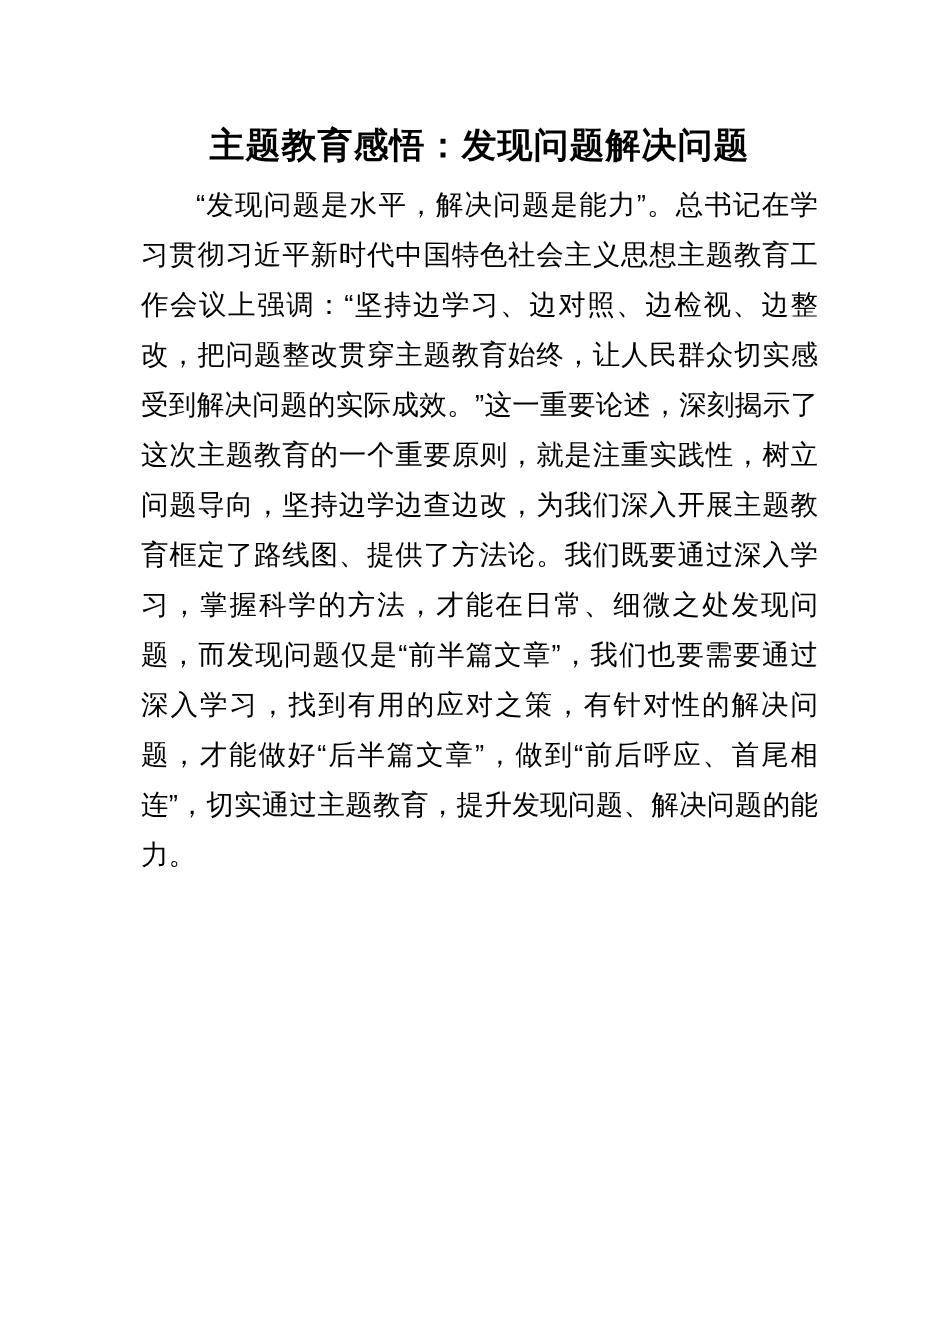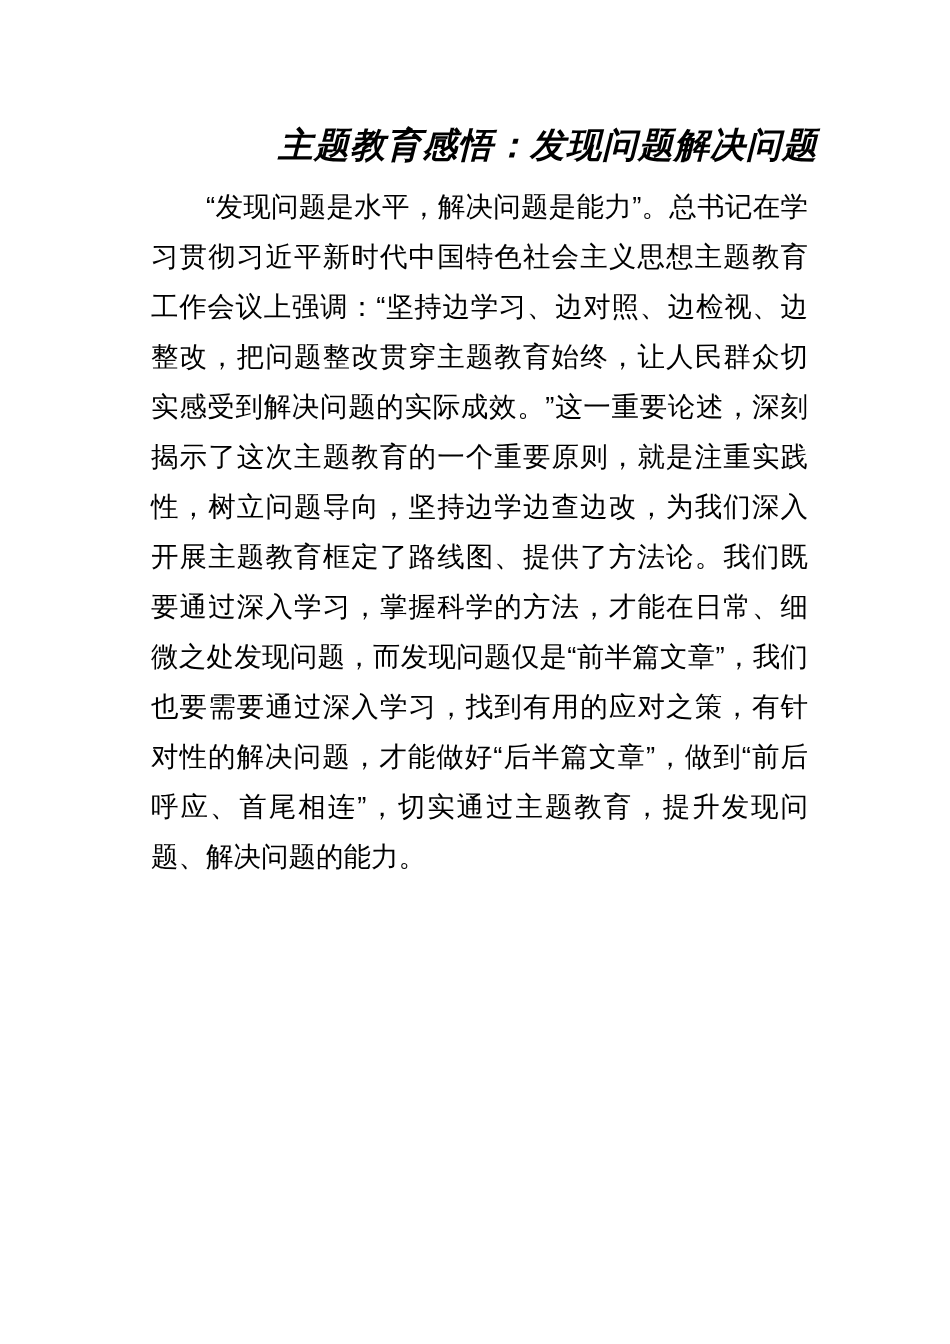--- a/index.html
+++ b/index.html
@@ -14,34 +14,33 @@
     background: #ffffff;
     box-sizing: border-box;
     padding: 118px 132px 0 141px;
     font-family: "Liberation Sans", "DejaVu Sans", sans-serif;
     color: #000000;
     overflow: hidden;
   }
   .doc-title {
     font-size: 35px;
     font-weight: bold;
-    text-align: right;
+    text-align: center;
     line-height: 54px;
     margin: 0 0 8px 0;
     letter-spacing: 1px;
     white-space: nowrap;
-    font-style: italic;
   }
   .doc-para {
     font-size: 27.5px;
     line-height: 50px;
     text-align: justify;
     text-justify: inter-ideograph;
     text-indent: 2em;
-    margin: 10px;
+    margin: 0;
     word-break: break-all;
   }
   .section-heading {
     font-weight: bold;
   }
 </style>
 </head>
 <body>
 
 <div class="page">

